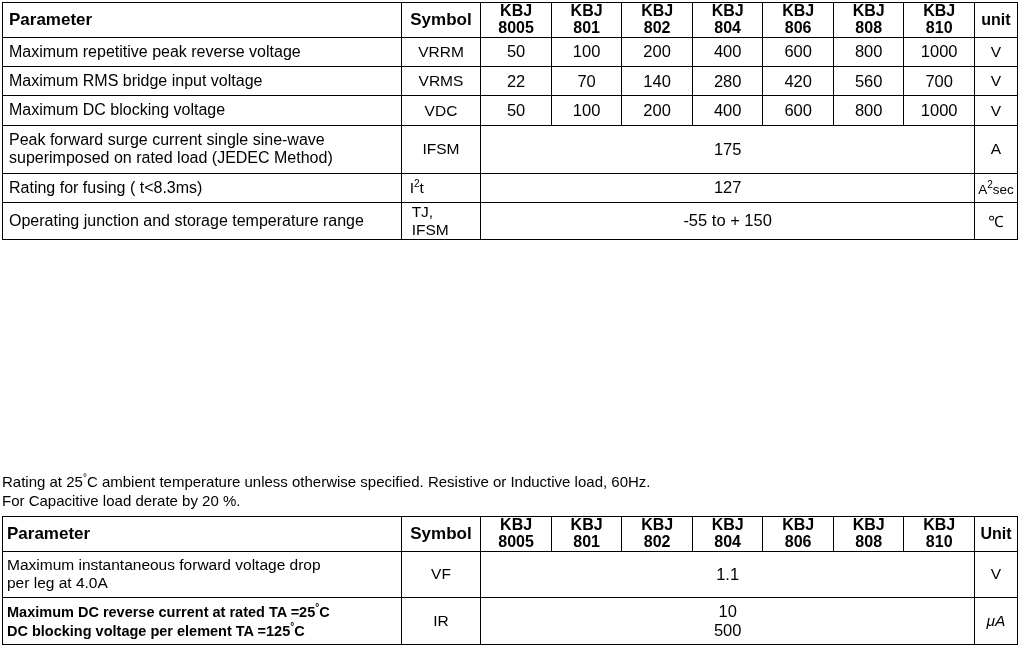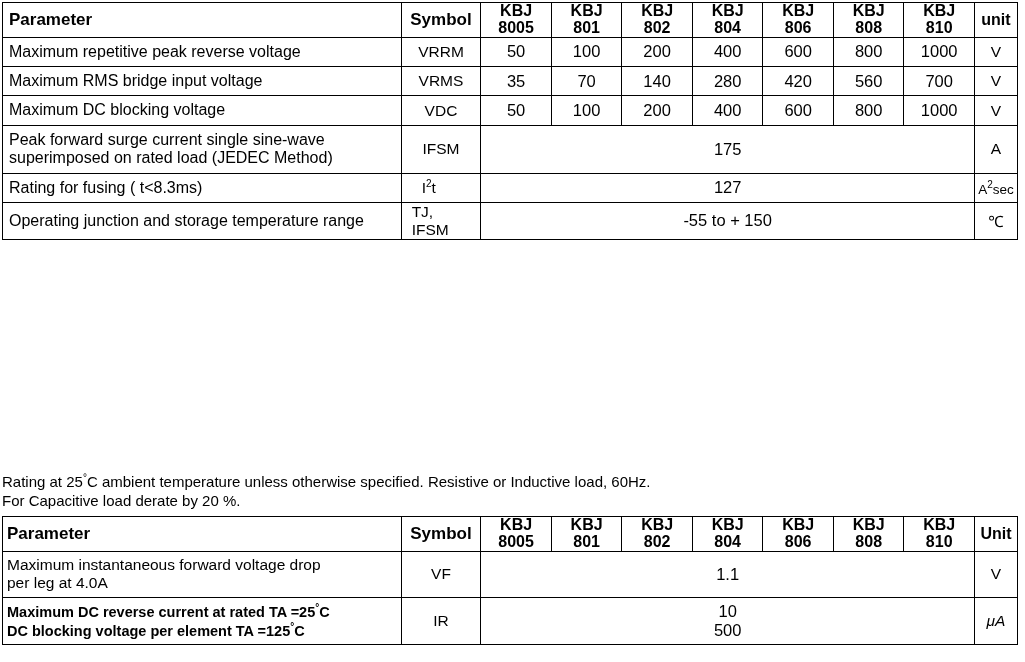--- a/index.html
+++ b/index.html
@@ -120,21 +120,21 @@
         <td class="r-val">400</td>
         <td class="r-val">600</td>
         <td class="r-val">800</td>
         <td class="r-val">1000</td>
         <td class="r-unit">V</td>
       </tr>
 
       <tr>
         <td class="c-param r-param">Maximum RMS bridge input voltage</td>
         <td class="r-sym">VRMS</td>
-        <td class="r-val">35</td>
+        <td class="r-val">22</td>
         <td class="r-val">70</td>
         <td class="r-val">140</td>
         <td class="r-val">280</td>
         <td class="r-val">420</td>
         <td class="r-val">560</td>
         <td class="r-val">700</td>
         <td class="r-unit">V</td>
       </tr>
 
       <tr>
@@ -156,21 +156,21 @@
           <span>Peak forward surge current single sine-wave</span>
           <span>superimposed on rated load (JEDEC Method)</span>
         </td>
         <td class="r-sym">IFSM</td>
         <td class="r-val" colspan="7">175</td>
         <td class="r-unit">A</td>
       </tr>
 
       <tr>
         <td class="c-param r-param">Rating for fusing ( t&lt;8.3ms)</td>
-        <td class="r-sym" style="text-align:left;padding-left:20px;"><span>I</span><span class="sup">2</span><span>t</span></td>
+        <td class="r-sym" style="text-align:left;padding-left:8px;"><span>I</span><span class="sup">2</span><span>t</span></td>
         <td class="r-val" colspan="7">127</td>
         <td class="r-unit sub-note nowrapcell"><span>A</span><span class="sup">2</span><span>sec</span></td>
       </tr>
 
       <tr>
         <td class="c-param r-param">
           <span>Operating junction and storage temperature</span>
           <span>range</span>
         </td>
         <td class="r-sym two-lines" style="text-align:left;padding-left:10px;margin-top:36px;">

